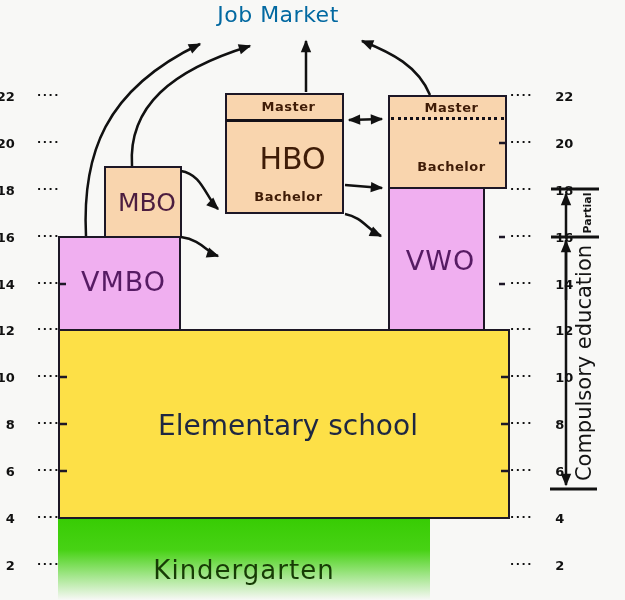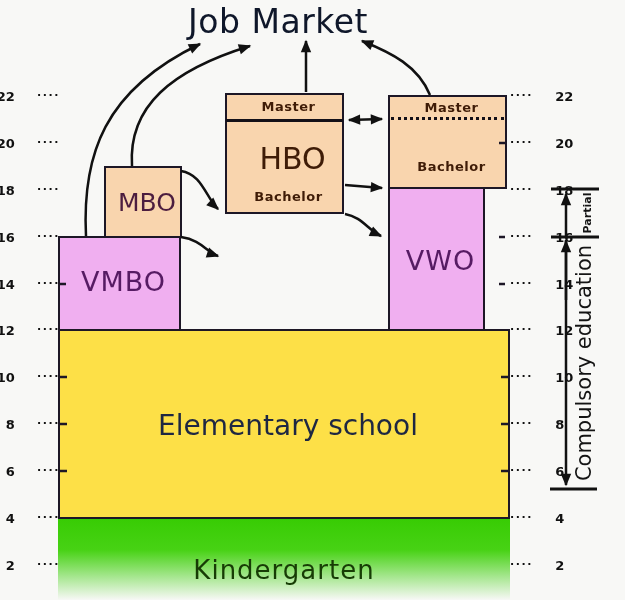--- a/index.html
+++ b/index.html
@@ -10,25 +10,25 @@
   .pink{background:#f0aff0;}
   .peach{background:#f9d5ae;}
   .blue{background:#fde047;}
   .purple-t{color:#561b63;}
   .brown-t{color:#3f1c07;}
   .navy-t{color:#1e2742;}
   .big{font-size:27px;letter-spacing:1px;}
   .sub{font-size:13px;font-weight:bold;letter-spacing:.5px;}
   .hline{position:absolute;left:-1px;right:-1px;height:3px;background:#141018;}
   .dotline{position:absolute;left:1px;right:1px;border-top:3.2px dotted #141018;}
-  #kinder{position:absolute;left:58px;top:517px;width:452px;height:83px;box-sizing:border-box;
+  #kinder{position:absolute;left:58px;top:517px;width:372px;height:83px;box-sizing:border-box;
           border-top:2.5px solid #1d1726;
           background:linear-gradient(to bottom,#38cc04 0%,#47d214 38%,#a8e792 72%,rgba(255,255,255,0) 100%);}
   #kinder .lbl{position:absolute;left:0;right:0;top:36px;text-align:center;font-size:26px;color:#173c05;letter-spacing:1px;}
-  #jobmarket{position:absolute;left:168px;top:2px;width:220px;text-align:center;font-size:33px;color:#0f172a;letter-spacing:.5px;}
+  #jobmarket{position:absolute;left:168px;top:2px;width:220px;text-align:center;font-size:22px;color:#0369a1;letter-spacing:.5px;}
   .age-row{position:absolute;height:20px;display:flex;align-items:center;gap:22px;}
   .age-row .n{font-size:13px;font-weight:bold;color:#111;}
   .age-row .d{font-size:11px;font-weight:bold;letter-spacing:1.6px;color:#111;transform:translateY(-1px);}
   .age-row.l{left:14px;width:46px;justify-content:flex-end;}
   .age-row.r{left:510px;width:48px;justify-content:flex-start;}
   .rot{position:absolute;transform:rotate(-90deg);text-align:center;white-space:nowrap;color:#141414;}
   #compulsory-label{left:465px;top:350px;width:240px;height:26px;font-size:21px;}
   #partial-label{left:557px;top:206px;width:62px;height:14px;font-size:11px;font-weight:bold;}
   svg.overlay{position:absolute;left:0;top:0;z-index:6;pointer-events:none;}
 </style>

